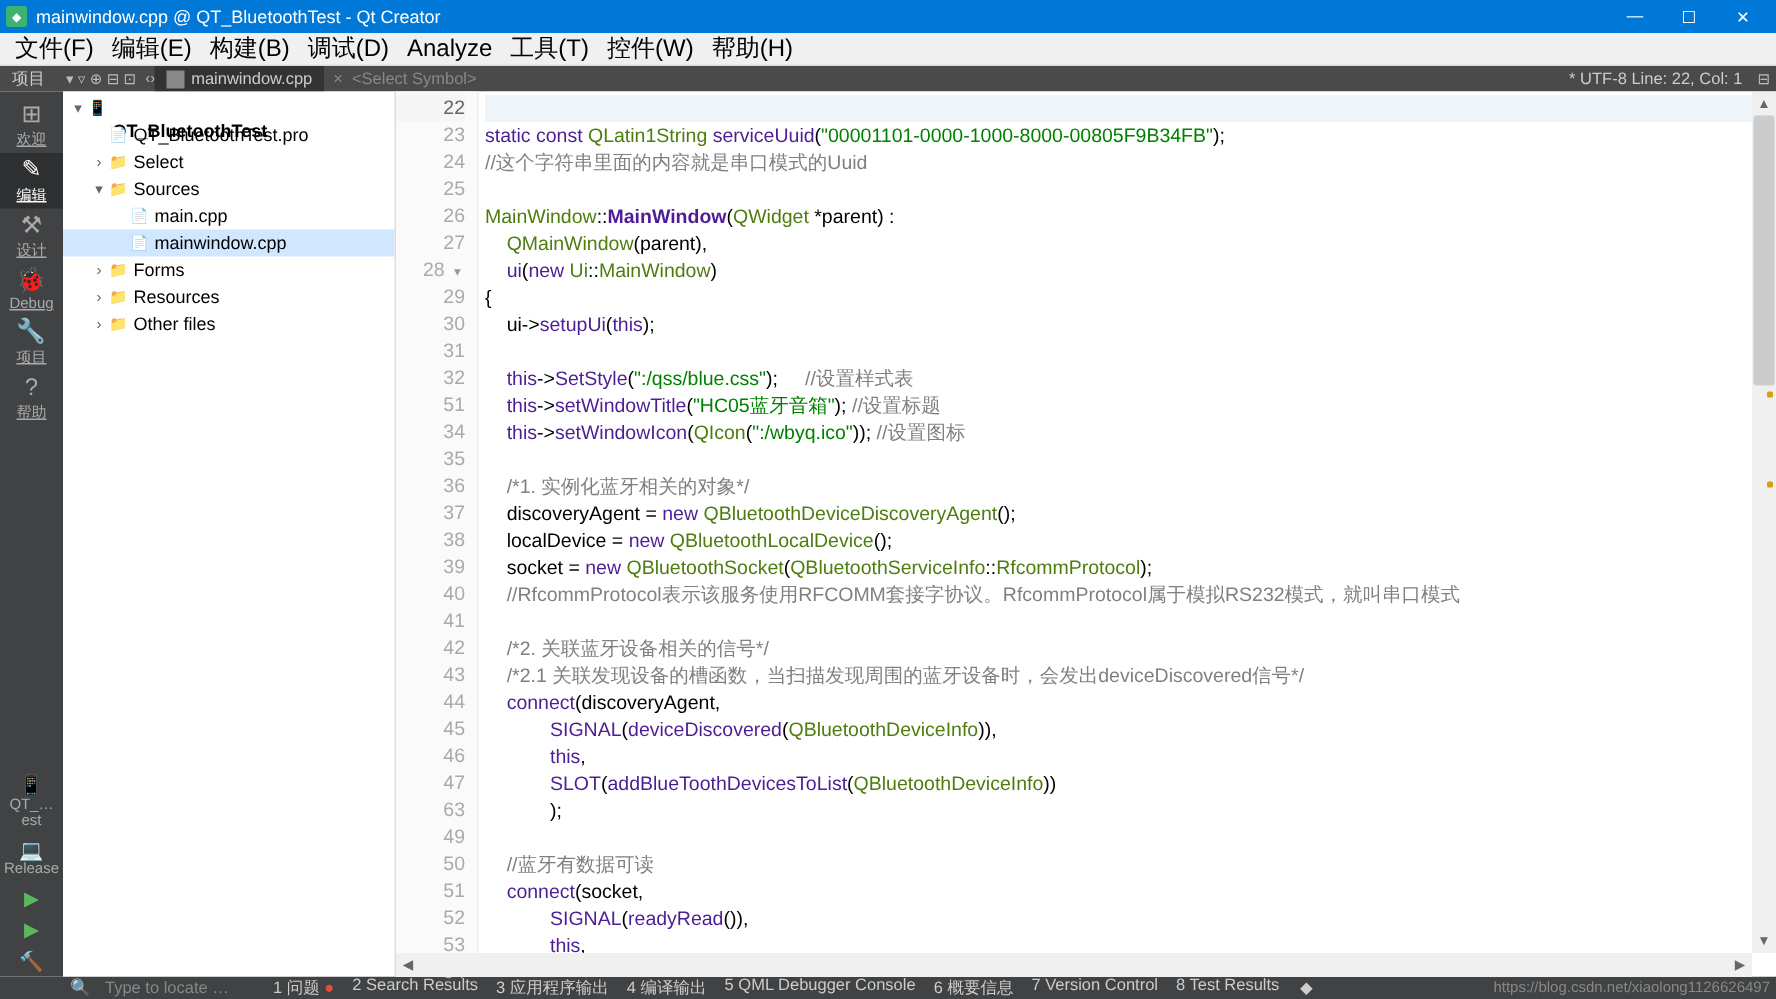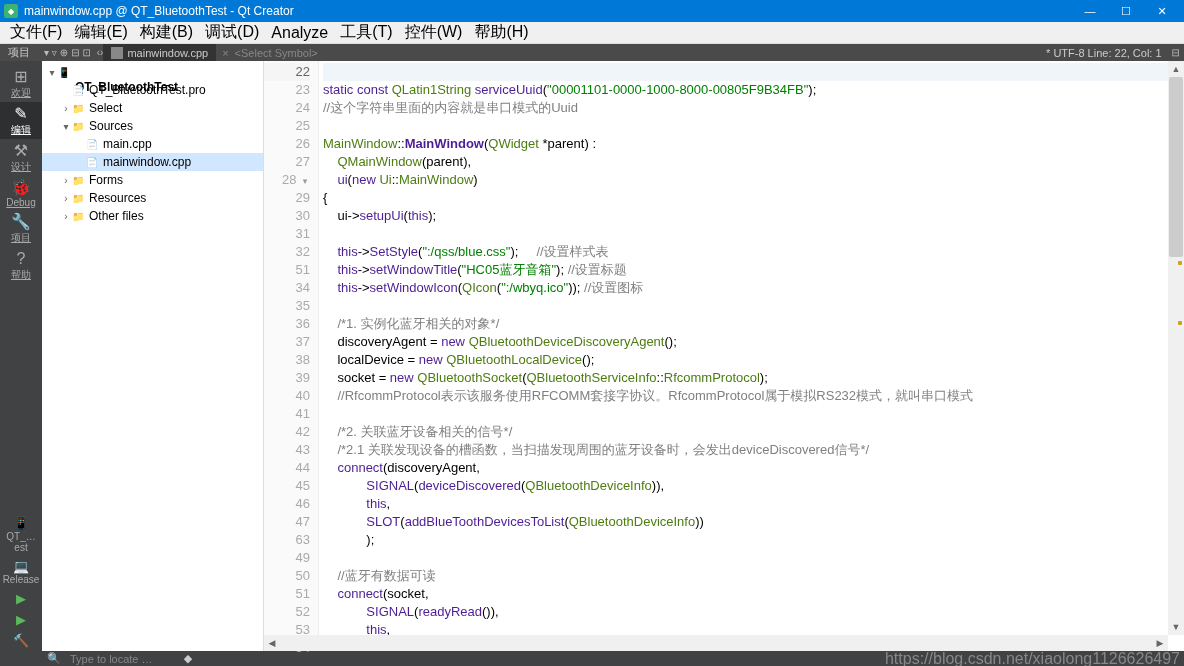--- a/index.html
+++ b/index.html
@@ -65,21 +65,21 @@
 .scrollh { position: absolute; left: 0; bottom: 0; right: 16px; height: 16px; background: #f0f0f0; display:flex; align-items:center;}
 .scrollh .arr { width:16px; text-align:center; font-size:9px; color:#666;}
 .scrollh .track { flex:1; height:14px; position:relative;}
 .mark { position:absolute; right:2px; width:4px; height:4px; background:#d4a017; border-radius:1px;}
 
 .statusbar { height: 15px; background: #404244; color: #ccc; display: flex; align-items: center; font-size: 11px; padding: 0 0 0 42px;}
 .statusbar .sico { width: 24px; text-align: center; }
 .statusbar .locate { width: 110px; color: #888; padding: 0 4px;}
 .statusbar .sitem { padding: 0 6px; white-space: nowrap;}
 .statusbar .sspacer { flex: 1; }
-.statusbar .url { font-size: 16px; color: #888; padding-right: 4px;}
+.statusbar .url { font-size: 10px; color: #888; padding-right: 4px;}
 
 .ficon-folder { color:#d4a017;}
 .ficon-pro { color:#5599cc;}
 .ficon-cpp { color:#5599cc;}
 </style>
 </head>
 <body>
 
 <div class="titlebar">
   <span class="icon">◆</span>
@@ -264,16 +264,26 @@
       <div class="arr">◀</div>
       <div class="track"></div>
       <div class="arr">▶</div>
     </div>
   </div>
 </div>
 
 <div class="statusbar">
   <span class="sico">🔍</span>
   <span class="locate">Type to locate …</span>
+  <span id="sitems" style="display:flex;">
+      <span class="sitem">1 问题 <span style="color:#e74c3c;">●</span></span>
+      <span class="sitem">2 Search Results</span>
+      <span class="sitem">3 应用程序输出</span>
+      <span class="sitem">4 编译输出</span>
+      <span class="sitem">5 QML Debugger Console</span>
+      <span class="sitem">6 概要信息</span>
+      <span class="sitem">7 Version Control</span>
+      <span class="sitem">8 Test Results</span>
+    </span>
   <span class="sico">◆</span>
   <span class="sspacer"></span>
   <span class="url">https://blog.csdn.net/xiaolong1126626497</span>
 </div>
 
 </body></html>

